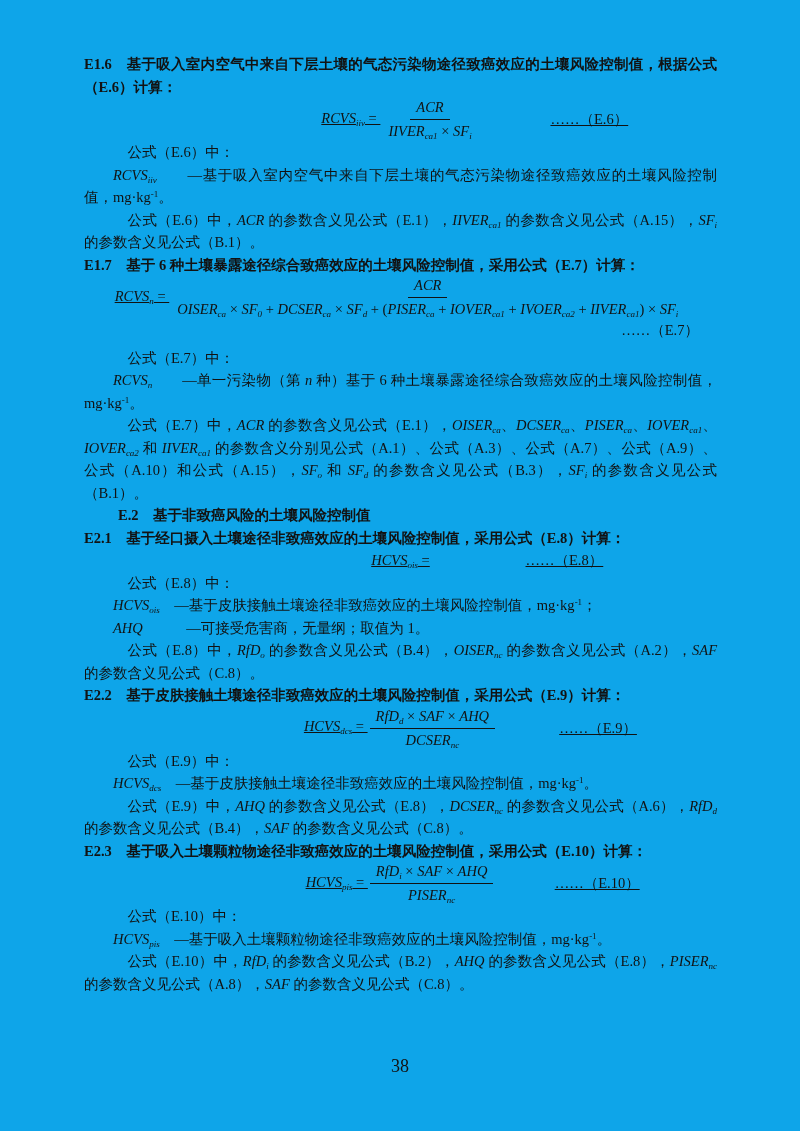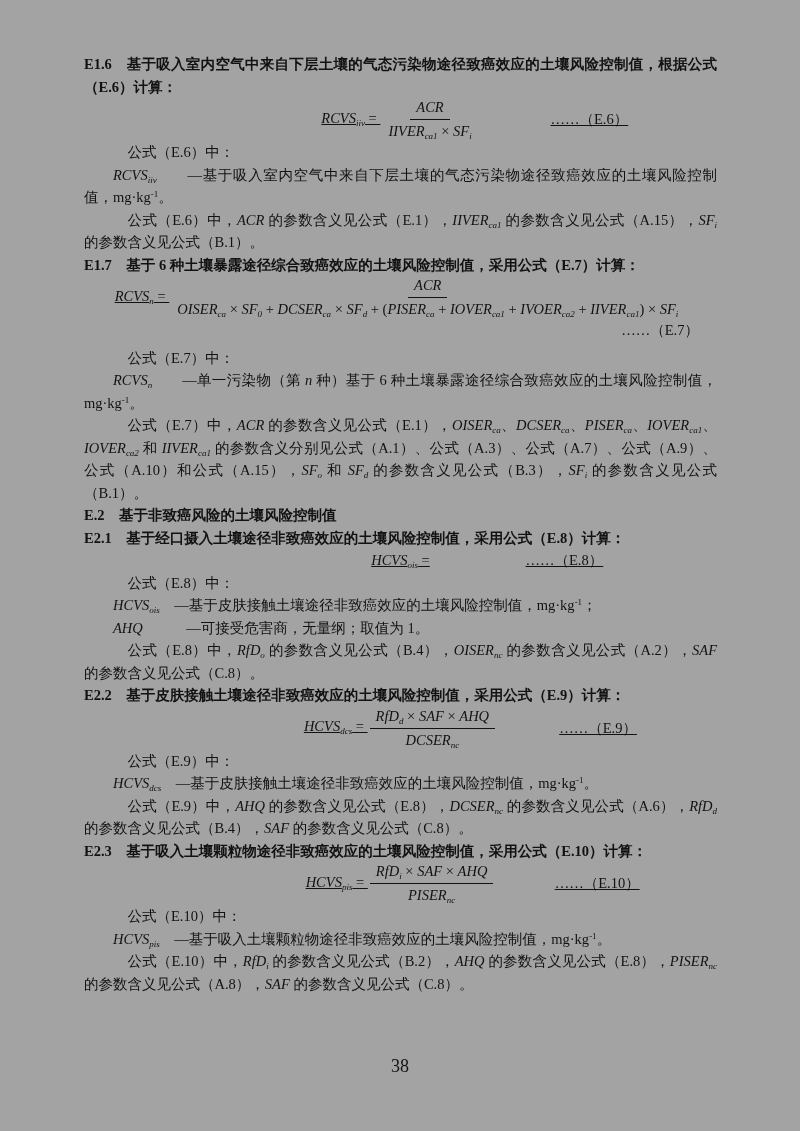--- a/index.html
+++ b/index.html
@@ -1,28 +1,28 @@
 <!DOCTYPE html>
 <html><head>
 <meta charset="utf-8">
 <style>
   html,body { margin:0; padding:0; }
   body {
     width:800px; height:1131px; background:#ffffff; position:relative;
     font-family:"Liberation Serif","DejaVu Serif",serif; color:#121212;
     -webkit-font-smoothing:antialiased;
   }
-  .page { position:absolute; inset:0; background:#a3a3a3; overflow:hidden; }
+  .page { position:absolute; inset:0; background:#0ea5e9; overflow:hidden; }
   .content {
     position:absolute; left:84px; top:53px; width:633px;
     font-size:14.5px; line-height:22.5px; text-align:justify;
   }
   .para { margin:0; }
   .clause  { font-weight:bold; }
-  .heading { font-weight:bold; }
+  .heading { font-weight:bold;margin-left:34px; }
   .indent  { text-indent:3em; }
   .def     { text-indent:2em; }
   .var { font-style:italic; }
   sub, sup { font-size:9px; line-height:0; }
   sub { vertical-align:-3px; }
   sup { vertical-align:5px; }
   .formula-row {
     display:grid; grid-template-columns:1fr auto 1fr; align-items:center;
     margin:0 0; text-indent:0; text-align:left;text-decoration:underline;
   }

